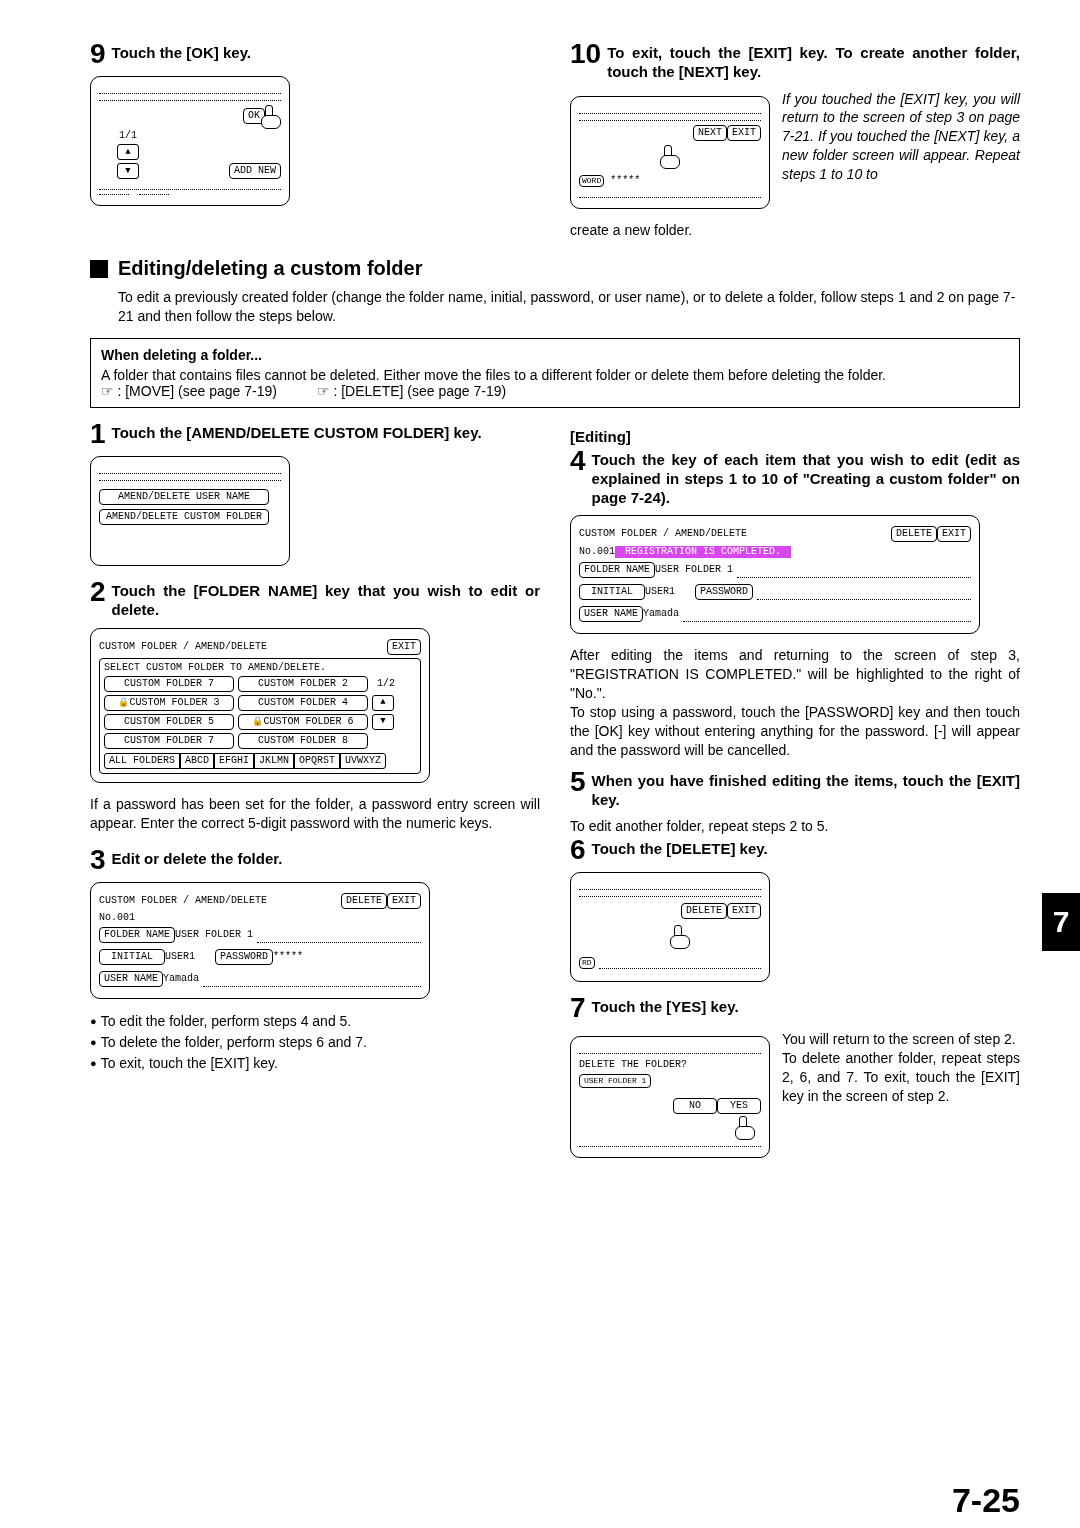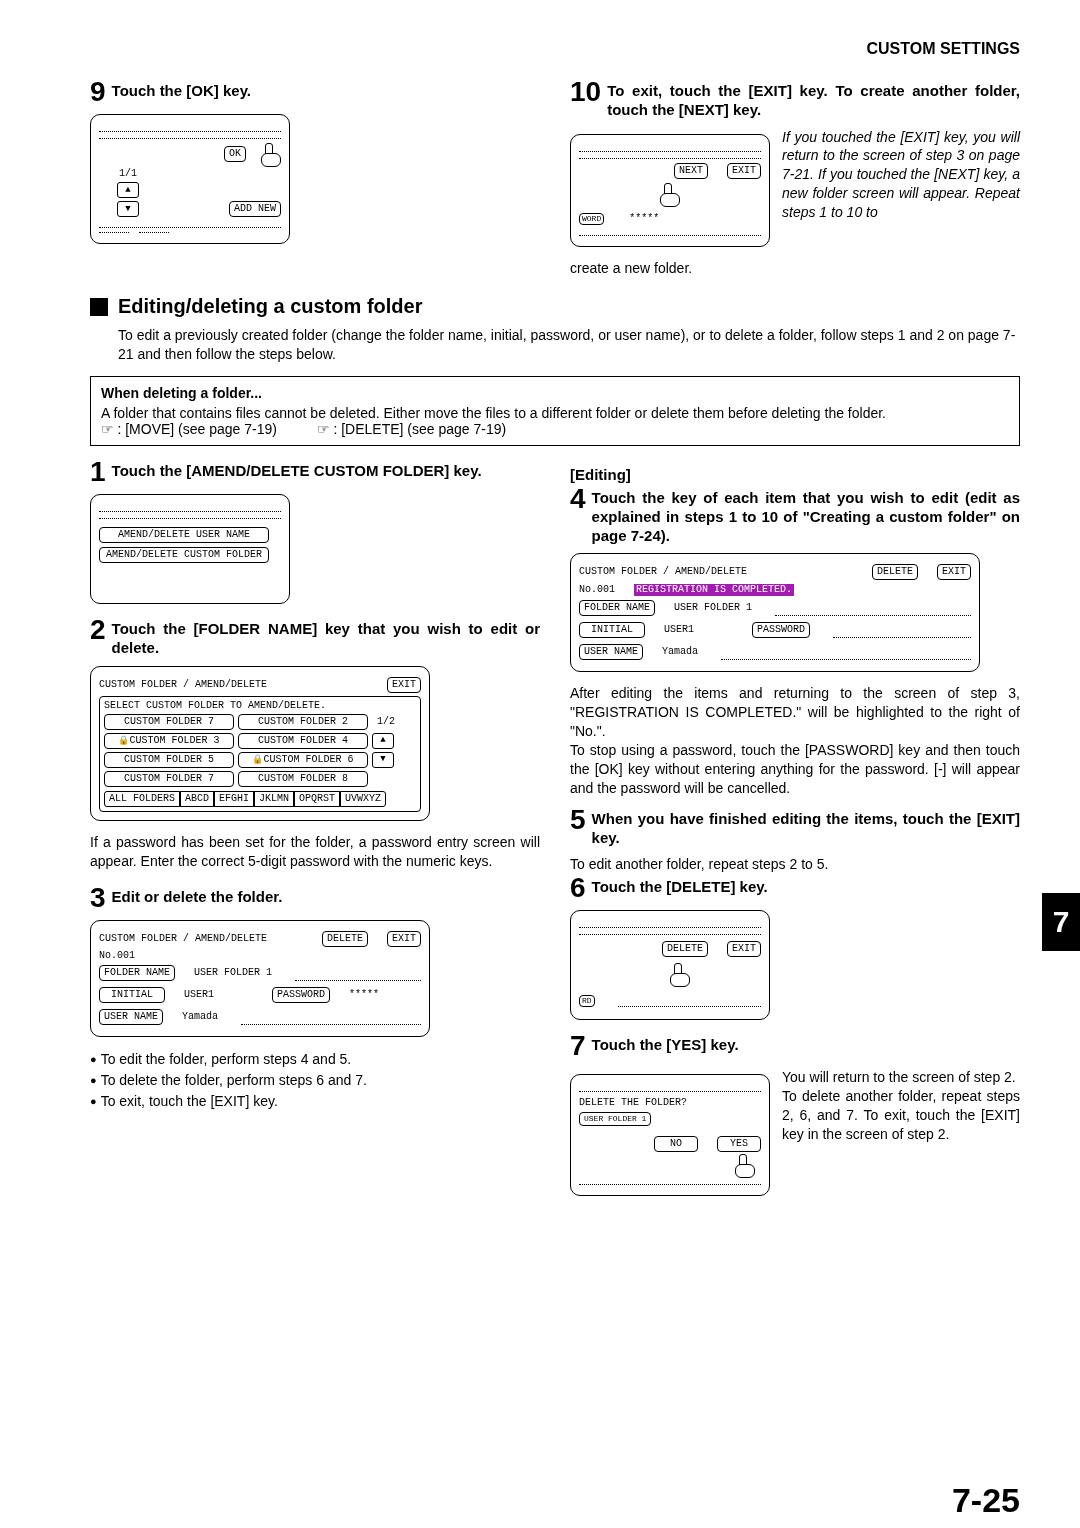--- a/index.html
+++ b/index.html
@@ -118,21 +118,21 @@
     padding: 2px 4px;
     display: inline-flex;
     align-items: center;
     justify-content: center;
     background: #fff;
     white-space: nowrap;
   }
   .screen .row {
     display: flex;
     align-items: center;
-    gap: 19px;
+    gap: 0;
   }
   .screen .spacer { flex: 1; }
   .hand-icon {
     display: inline-block;
     width: 20px;
     height: 22px;
     position: relative;
   }
   .hand-icon::before {
     content: "";
@@ -189,30 +189,29 @@
   .screen-small { width: 200px; }
   .screen-med { width: 340px; }
   .screen-wide { width: 410px; }
   .justify { text-align: justify; }
   .flex-side {
     display: flex;
     gap: 12px;
     align-items: flex-start;
   }
   .highlight {
-    background: #a21caf;
+    background: #d946ef;
     color: #fff;
-    padding: 1px 2px;
+    padding: 1px 10px;
   }
 </style>
 </head>
 <body>
 
 <div class="page">
-  <div class="header">CUSTOM SETTINGS</div>
 
   <div class="two-col">
     <div class="col">
       <div class="step">
         <div class="step-num">9</div>
         <div class="step-text">Touch the [OK] key.</div>
       </div>
       <div class="screen screen-small">
         <div class="dotline"></div>
         <div class="dotline"></div>

